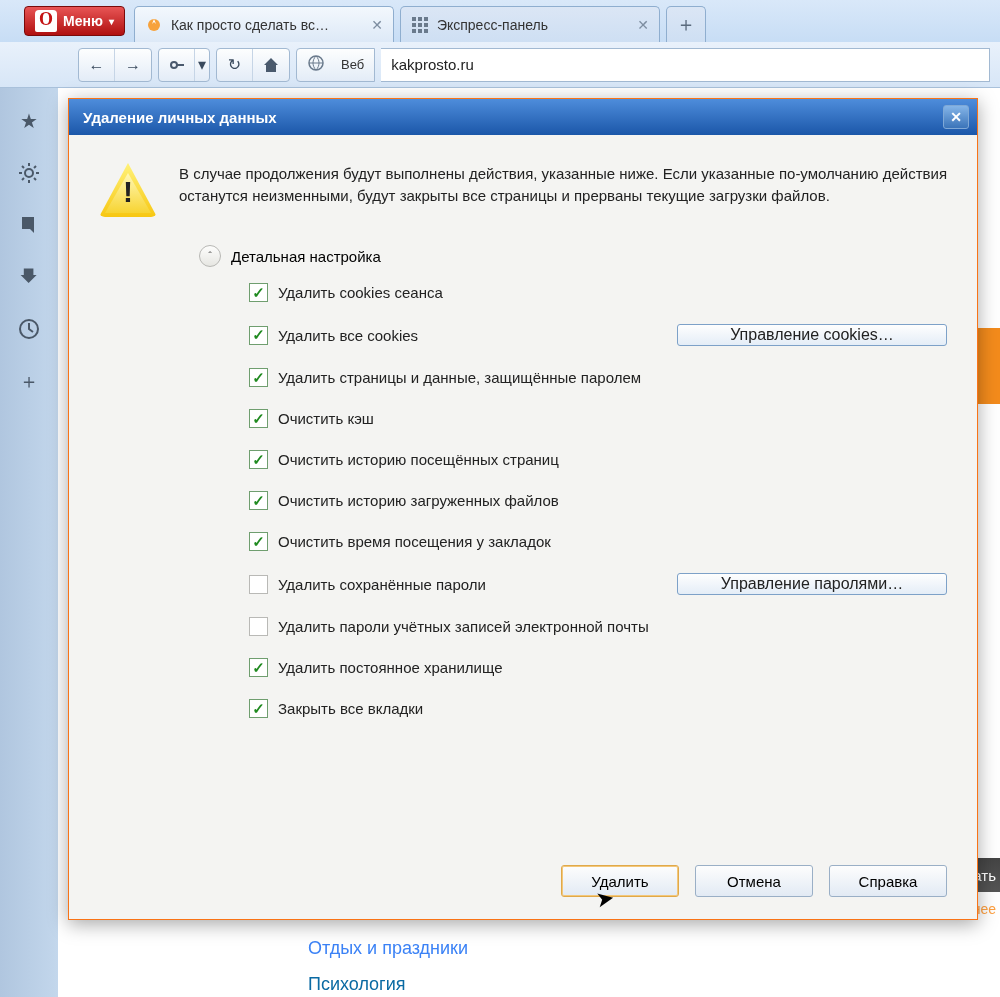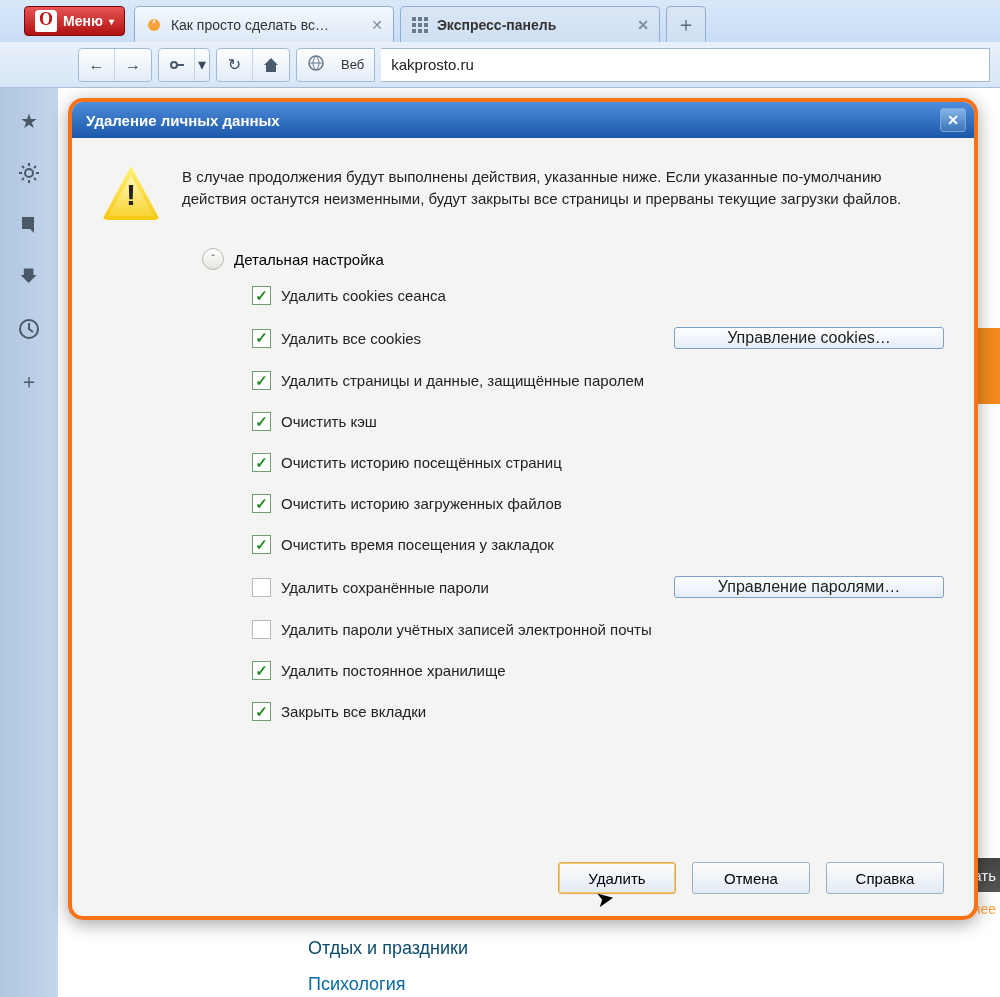--- a/index.html
+++ b/index.html
@@ -59,21 +59,21 @@
   border-radius: 5px 5px 0 0;
   background: linear-gradient(to bottom, #f3f8fd, #dde9f7);
   margin: 6px 3px 0 3px;
   padding: 12px 10px;
   min-width: 260px;
   height: 36px;
   gap: 8px;
   font-size: 14px;
   color: #333;
 }
-.tab.inactive { background: linear-gradient(to bottom, #dbe6f5, #cedff3); font-weight: bold; }
+.tab.inactive { background: linear-gradient(to bottom, #dbe6f5, #cedff3); }
 .tab-fav { width: 18px; height: 18px; }
 .tab-close { color: #7d8da0; font-size: 14px; margin-left: auto; }
 .tab-new {
   min-width: 40px; width: 40px;
   justify-content: center;
   font-size: 20px; color: #5a6a7d;
   background: linear-gradient(to bottom, #dbe6f5, #cedff3);
 }
 
 
@@ -144,21 +144,21 @@
 
 
 .page-bg {
   position: absolute;
   left: 58px; right: 0; top: 88px; bottom: 0;
   background: #fff;
 }
 .page-link {
   position: absolute;
   left: 250px; top: 850px;
-  color: #0c4a6e;
+  color: #3b82f6;
   font-size: 18px;
 }
 .page-link2 {
   position: absolute;
   left: 250px; top: 886px;
   color: #0a6aa3;
   font-size: 18px;
 }
 .page-orange {
   position: absolute;
@@ -168,22 +168,22 @@
 }
 .page-ath { position:absolute; right:0; top:770px; width:55px; height:34px; background:linear-gradient(to bottom,#444,#555); color:#fff; display:flex; align-items:center; justify-content:flex-end; padding-right:4px; font-size:15px;}
 .page-bel { position:absolute; right:0; top:806px; width:55px; height:30px; color:#ffa040; display:flex; align-items:center; justify-content:flex-end; padding-right:4px; font-size:14px;}
 
 
 .dialog {
   position: absolute;
   left: 68px; top: 98px;
   width: 910px;
   height: 822px;
-  border: 4px solid #f97316;
-  border-radius: 15px;
+  border: 1px solid #f97316;
+  border-radius: 0;
   background: #f4f4f2;
   box-shadow: 0 4px 18px rgba(0,0,0,0.35);
   display: flex;
   flex-direction: column;
   overflow: hidden;
 }
 .dlg-title {
   height: 36px;
   background: linear-gradient(to bottom, #4e8ddb, #1b57a9);
   color: #fff;

